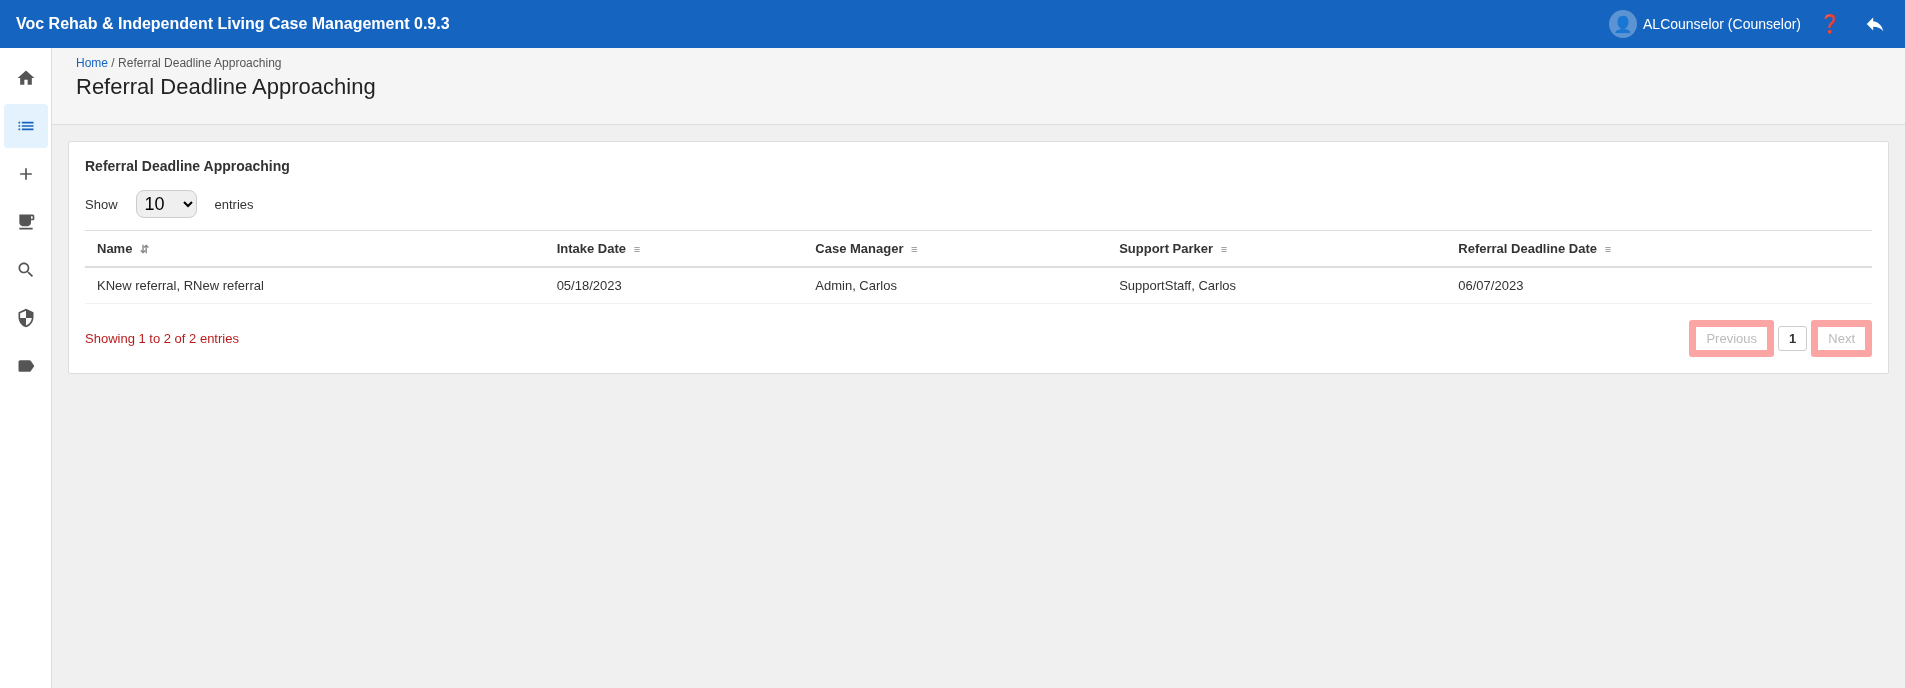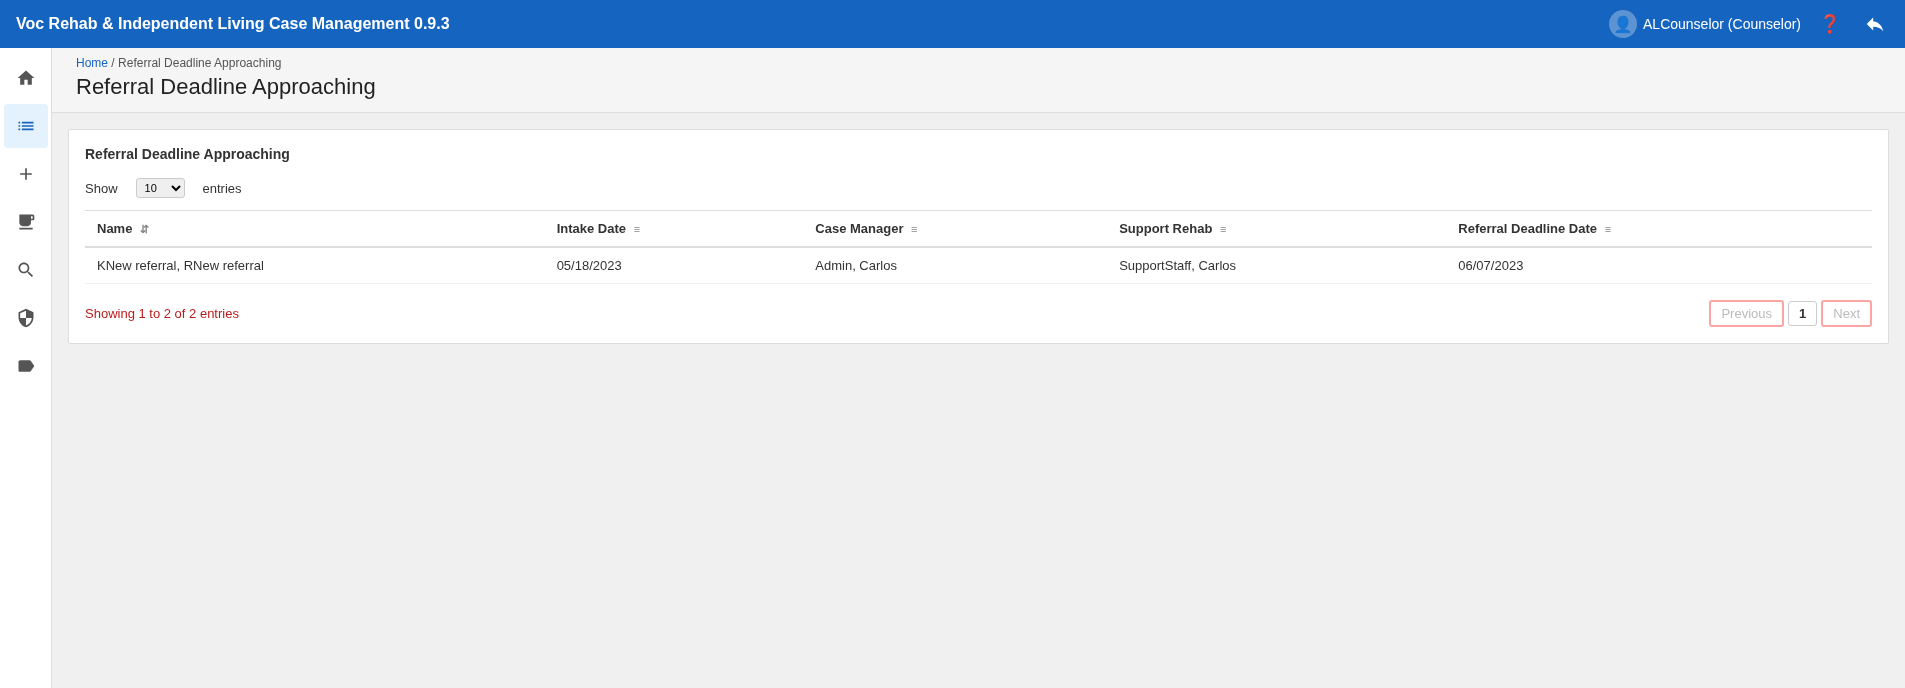--- a/index.html
+++ b/index.html
@@ -85,21 +85,21 @@
 
     
     .main-content {
       flex: 1;
       overflow-y: auto;
     }
 
     
     .page-header {
       background: #f5f5f5;
-      padding: 8px 24px 12px 24px;
+      padding: 8px 24px 24px 24px;
       border-bottom: 1px solid #ddd;
     }
     .breadcrumb {
       font-size: 12px;
       color: #555;
       margin-bottom: 4px;
     }
     .breadcrumb a {
       color: #1565C0;
       text-decoration: none;
@@ -132,23 +132,23 @@
       margin-bottom: 12px;
     }
     .show-entries {
       display: flex;
       align-items: center;
       gap: 18px;
       font-size: 13px;
     }
     .show-entries select {
       border: 1px solid #ccc;
-      border-radius: 3px;
+      border-radius: 8px;
       padding: 2px 4px;
-      font-size: 11px;
+      font-size: 18px;
     }
     .search-bar {
       display: flex;
       align-items: center;
       gap: 8px;
     }
     .search-bar label {
       font-size: 13px;
     }
     .search-bar input {
@@ -199,21 +199,21 @@
     .pagination-info {
       color: #b91c1c;
     }
     .pagination-controls {
       display: flex;
       align-items: center;
       gap: 4px;
     }
     .pagination-btn {
       padding: 4px 10px;
-      border: 2px solid #fca5a5;
+      border: 7px solid #fca5a5;
       background: #fff;
       border-radius: 3px;
       cursor: pointer;
       font-size: 13px;
       color: #888;
     }
     .pagination-btn.active {
       background: #fff;
       border: 1px solid #ccc;
       color: #333;
@@ -319,21 +319,21 @@
             </th>
             <th>
               <span>Intake Date</span>
               <span class="sort-icon">≡</span>
             </th>
             <th>
               <span>Case Manager</span>
               <span class="sort-icon">≡</span>
             </th>
             <th>
-              <span>Support Rehab</span>
+              <span>Support Parker</span>
               <span class="sort-icon">≡</span>
             </th>
             <th>
               <span>Referral Deadline Date</span>
               <span class="sort-icon">≡</span>
             </th>
           </tr>
         </thead>
         <tbody id="table-body">
         <tr>

